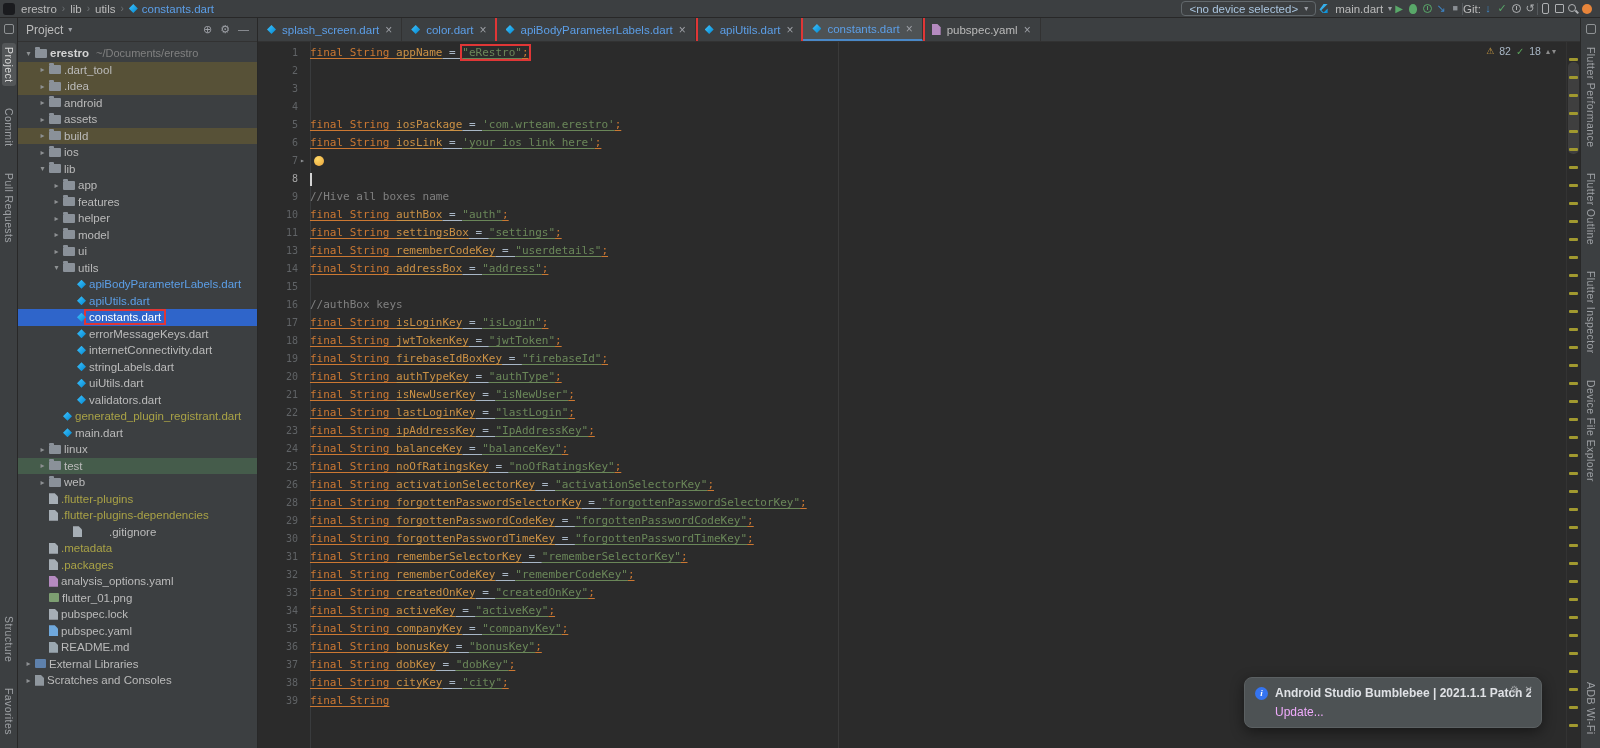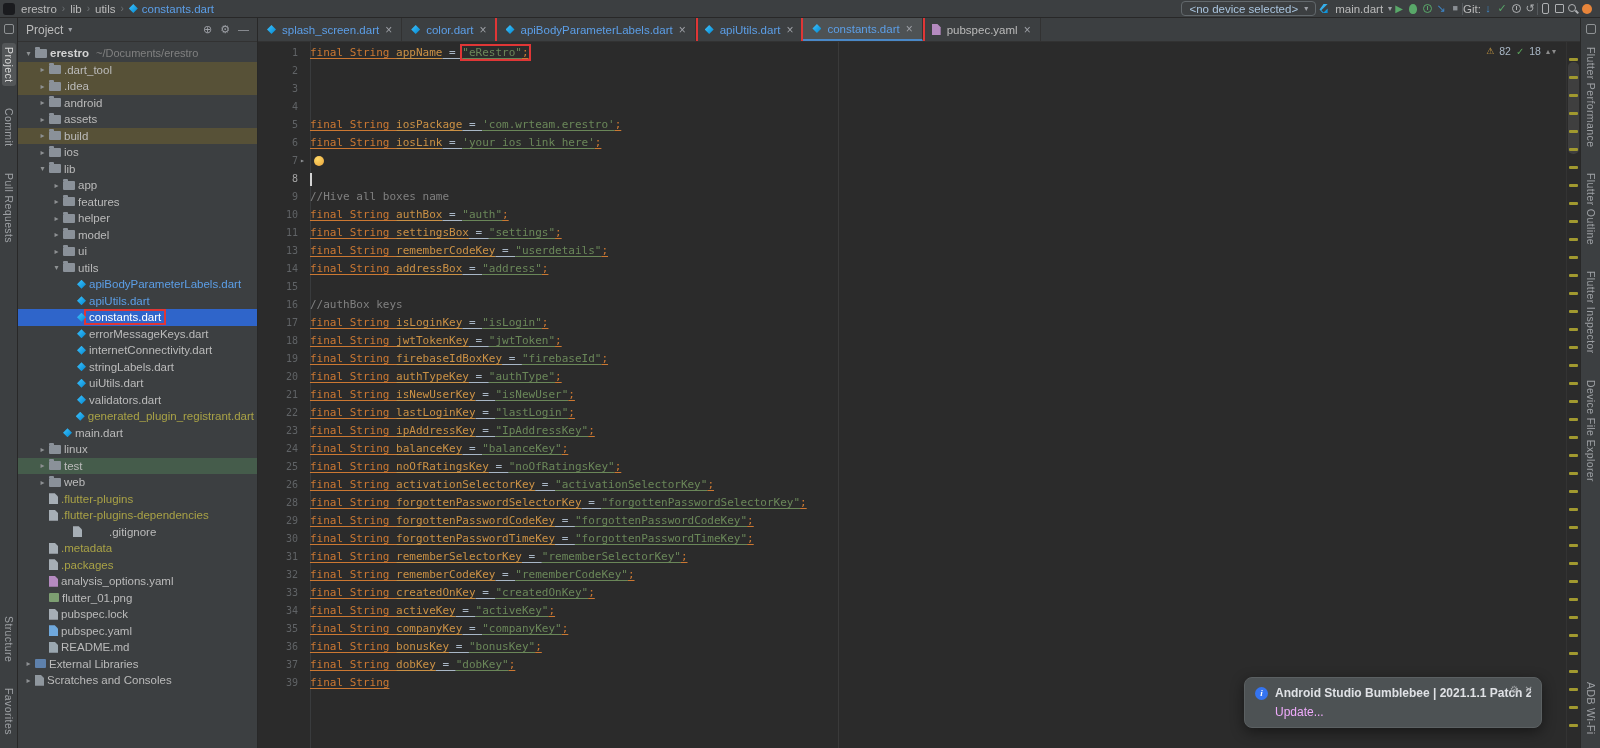--- a/index.html
+++ b/index.html
@@ -321,21 +321,21 @@
         <div class="tree-row" style="padding-left: 46px;">
           <span class="chev"></span>
           <span class="icon i-dart"></span>
           <span class="tree-label">uiUtils.dart</span>
         </div>
         <div class="tree-row" style="padding-left: 46px;">
           <span class="chev"></span>
           <span class="icon i-dart"></span>
           <span class="tree-label">validators.dart</span>
         </div>
-        <div class="tree-row ign" style="padding-left: 32px; justify-content: flex-end;">
+        <div class="tree-row ign" style="padding-left: 32px;">
           <span class="chev"></span>
           <span class="icon i-dart"></span>
           <span class="tree-label">generated_plugin_registrant.dart</span>
         </div>
         <div class="tree-row" style="padding-left: 32px;">
           <span class="chev"></span>
           <span class="icon i-dart"></span>
           <span class="tree-label">main.dart</span>
         </div>
         <div class="tree-row" style="padding-left: 18px;">
@@ -481,20 +481,21 @@
           <div class="code-line"><span class="ln">28</span><span class="code-content"><span class="tk kw u">final String </span><span class="tk id u">forgottenPasswordSelectorKey</span><span class="tk op u"> = </span><span class="tk str u">"forgottenPasswordSelectorKey"</span><span class="tk kw u">;</span></span></div>
           <div class="code-line"><span class="ln">29</span><span class="code-content"><span class="tk kw u">final String </span><span class="tk id u">forgottenPasswordCodeKey</span><span class="tk op u"> = </span><span class="tk str u">"forgottenPasswordCodeKey"</span><span class="tk kw u">;</span></span></div>
           <div class="code-line"><span class="ln">30</span><span class="code-content"><span class="tk kw u">final String </span><span class="tk id u">forgottenPasswordTimeKey</span><span class="tk op u"> = </span><span class="tk str u">"forgottenPasswordTimeKey"</span><span class="tk kw u">;</span></span></div>
           <div class="code-line"><span class="ln">31</span><span class="code-content"><span class="tk kw u">final String </span><span class="tk id u">rememberSelectorKey</span><span class="tk op u"> = </span><span class="tk str u">"rememberSelectorKey"</span><span class="tk kw u">;</span></span></div>
           <div class="code-line"><span class="ln">32</span><span class="code-content"><span class="tk kw u">final String </span><span class="tk id u">rememberCodeKey</span><span class="tk op u"> = </span><span class="tk str u">"rememberCodeKey"</span><span class="tk kw u">;</span></span></div>
           <div class="code-line"><span class="ln">33</span><span class="code-content"><span class="tk kw u">final String </span><span class="tk id u">createdOnKey</span><span class="tk op u"> = </span><span class="tk str u">"createdOnKey"</span><span class="tk kw u">;</span></span></div>
           <div class="code-line"><span class="ln">34</span><span class="code-content"><span class="tk kw u">final String </span><span class="tk id u">activeKey</span><span class="tk op u"> = </span><span class="tk str u">"activeKey"</span><span class="tk kw u">;</span></span></div>
           <div class="code-line"><span class="ln">35</span><span class="code-content"><span class="tk kw u">final String </span><span class="tk id u">companyKey</span><span class="tk op u"> = </span><span class="tk str u">"companyKey"</span><span class="tk kw u">;</span></span></div>
           <div class="code-line"><span class="ln">36</span><span class="code-content"><span class="tk kw u">final String </span><span class="tk id u">bonusKey</span><span class="tk op u"> = </span><span class="tk str u">"bonusKey"</span><span class="tk kw u">;</span></span></div>
           <div class="code-line"><span class="ln">37</span><span class="code-content"><span class="tk kw u">final String </span><span class="tk id u">dobKey</span><span class="tk op u"> = </span><span class="tk str u">"dobKey"</span><span class="tk kw u">;</span></span></div>
+          <div class="code-line"><span class="ln">38</span><span class="code-content"><span class="tk kw u">final String </span><span class="tk id u">cityKey</span><span class="tk op u"> = </span><span class="tk str u">"city"</span><span class="tk kw u">;</span></span></div>
           <div class="code-line"><span class="ln">39</span><span class="code-content"><span class="tk kw u">final String</span></span></div>
         </div>
       <div class="inspections">
         <span class="insp-warn">⚠</span>
         <span>82</span>
         <span class="insp-ok">✓</span>
         <span>18</span>
         <span class="insp-chev">▴▾</span>
       </div>
       <div class="stripe" id="stripe">

